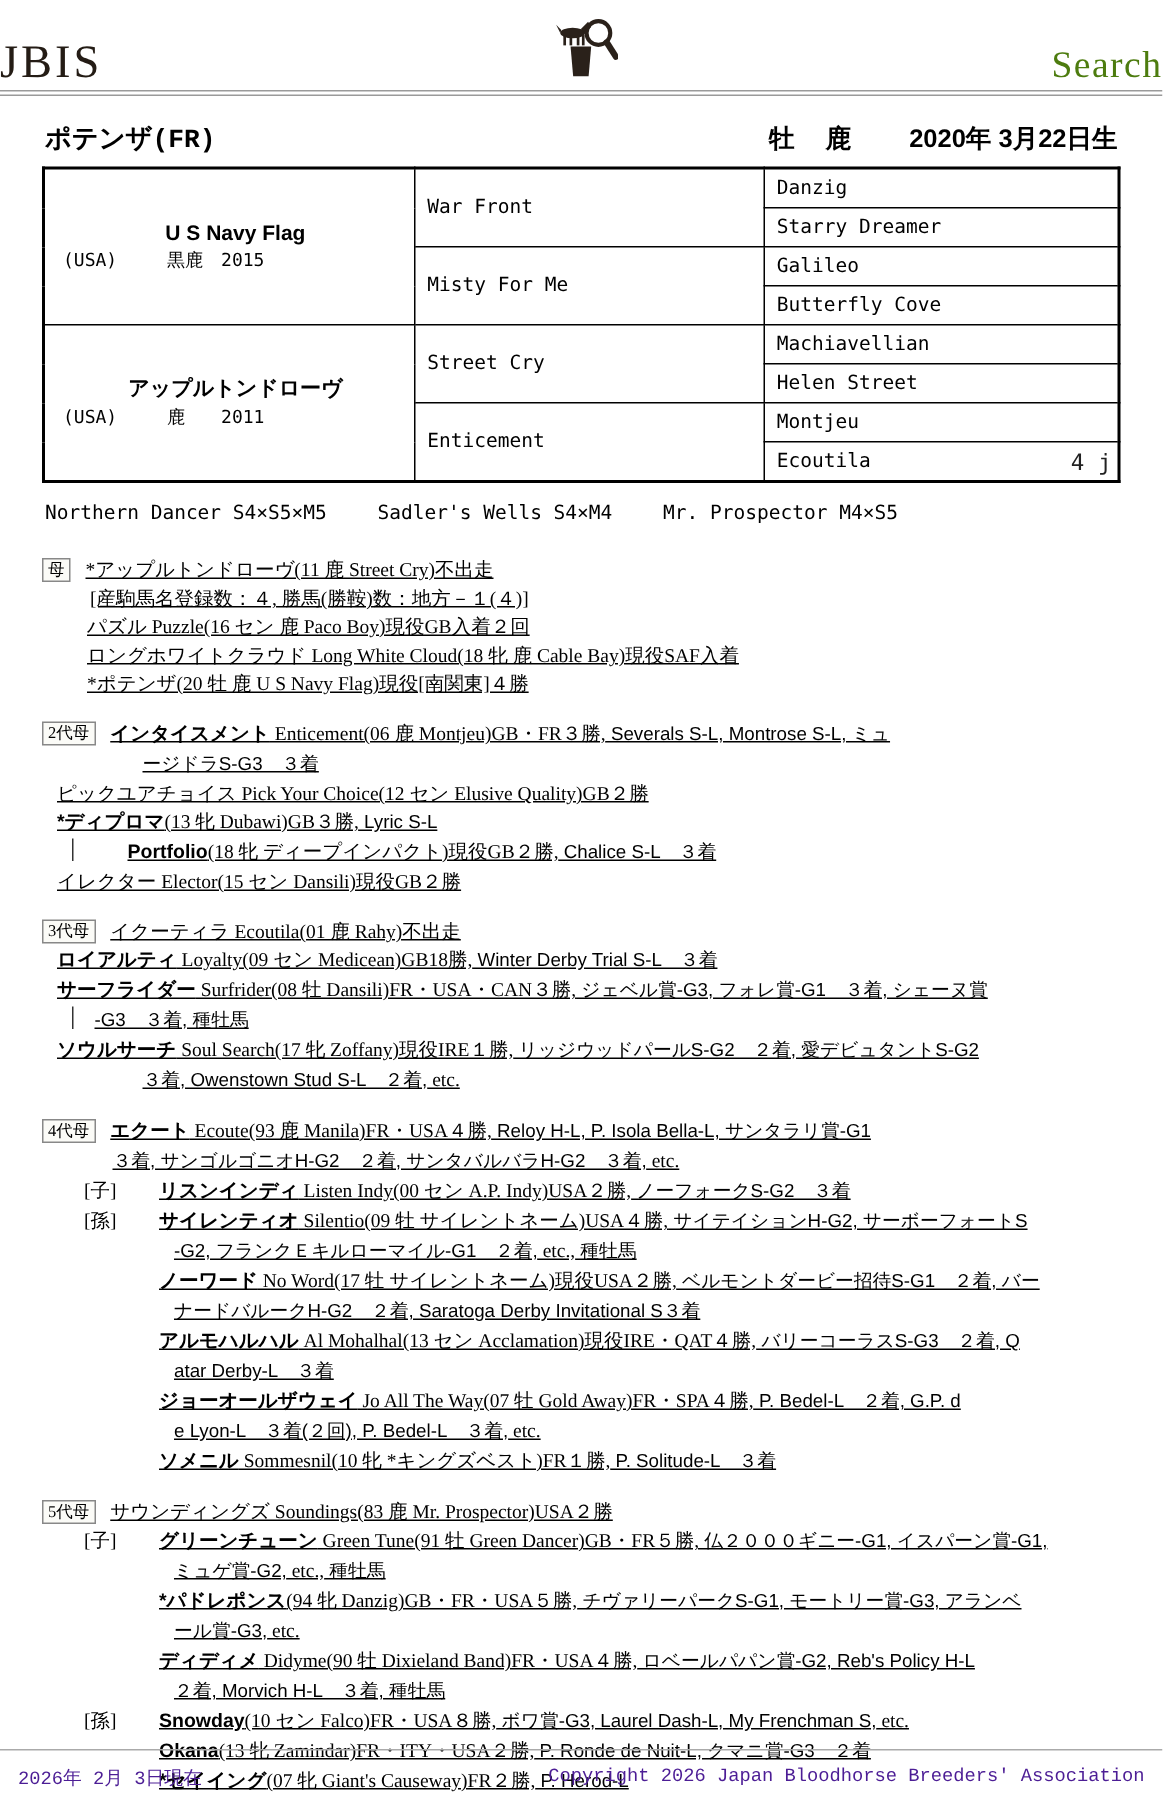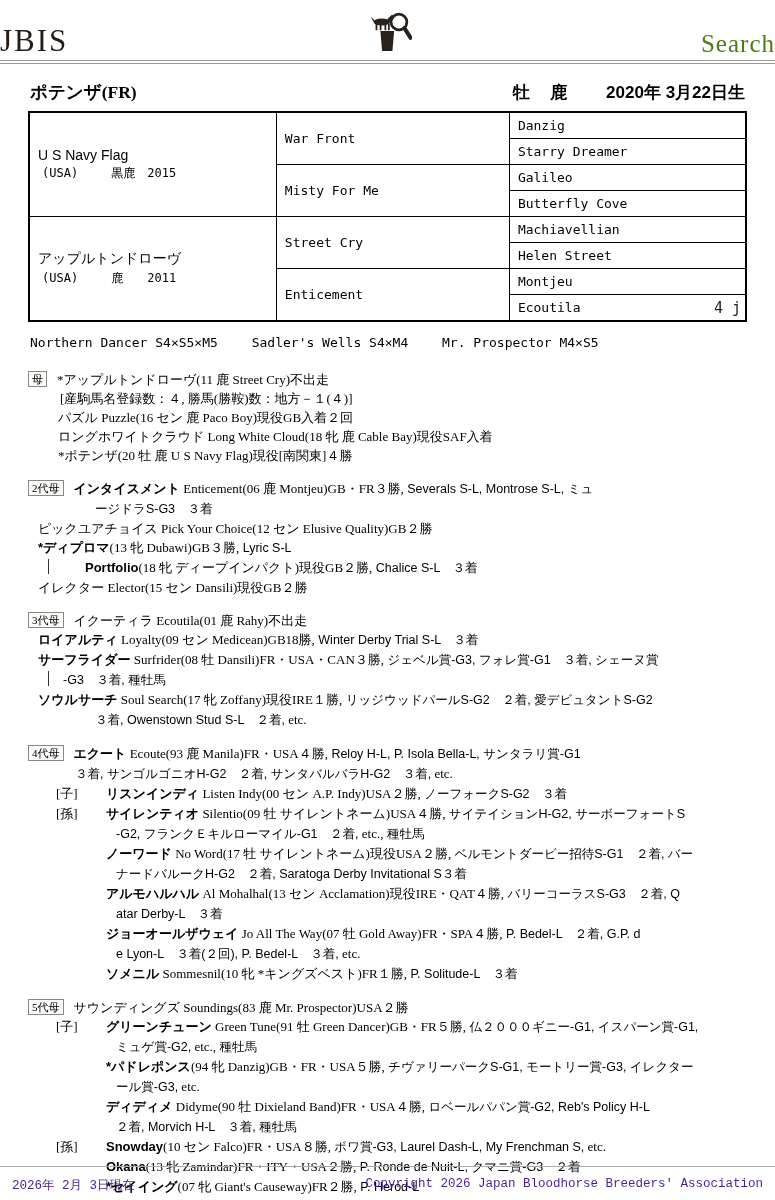--- a/index.html
+++ b/index.html
@@ -10,40 +10,40 @@
   }
   
   .logo-bar{display:flex;align-items:flex-end;justify-content:space-between;padding-top:8px;height:48px;}
   .logo-brand{font-size:31px;letter-spacing:2px;color:#241c15;line-height:1;}
   .logo-suffix{font-size:25px;letter-spacing:1px;color:#4d7c0f;line-height:1;margin-left:-6px;}
   .logo-icon{width:44px;height:46px;margin:0 -2px 0 2px;}
   .double-rule{margin-top:4px;height:2px;border-top:1px solid #9a9a9a;border-bottom:1px solid #9a9a9a;}
   
   .content{padding:0 28px;}
   .title-row{display:flex;justify-content:space-between;align-items:baseline;margin:16px 2px 7px 2px;}
-  .horse-name{font-family:Liberation Serif, serif;font-weight:bold;font-size:17.5px;text-align:right;}
+  .horse-name{font-family:Liberation Mono, monospace;font-weight:bold;font-size:17.5px;text-align:right;}
   .title-info{font-family:"Liberation Sans","DejaVu Sans",sans-serif;font-weight:bold;font-size:17px;}
   .title-info .sex{margin-right:16px;}
   .title-info .coat{margin-right:34px;}
   
   table.pedigree{width:100%;border-collapse:collapse;border:2px solid #000;table-layout:fixed;}
   table.pedigree td{border:1px solid #000;height:25px;padding:0 0 0 8px;vertical-align:middle;
     font-family:"DejaVu Sans Mono","Liberation Mono",monospace;font-size:13px;}
   td.ancestor-main{vertical-align:middle;}
-  .p-name{font-family:"Liberation Sans","DejaVu Sans",sans-serif;font-weight:normal;font-size:14px;}
+  .p-name{font-family:"Liberation Sans","DejaVu Sans",sans-serif;font-weight:bold;font-size:14px;text-align:center;}
   .p-detail{font-family:"DejaVu Sans Mono","Liberation Mono",monospace;font-size:12px;margin-top:2px;padding-left:4px;}
   .p-detail .coat-year{margin-left:26px;}
   .cell-flex{display:flex;align-items:center;justify-content:space-between;padding-right:4px;}
   .page-mark{font-size:15px;color:#222;}
   
   .inbreeding{margin:13px 0 0 2px;font-family:"DejaVu Sans Mono","Liberation Mono",monospace;font-size:13px;}
   .inbreeding span{margin-right:26px;}
   
   .sections{margin-top:8px;}
-  .section{margin-top:14px;}
+  .section{margin-top:14px;text-decoration:underline;}
   .section:first-child{margin-top:20px;}
   .line{font-size:13px;line-height:19px;white-space:nowrap;}
   .f-se{font-family:"Liberation Serif","DejaVu Serif",serif;}
   .f-sa{font-family:"Liberation Sans","DejaVu Sans",sans-serif;font-size:12.5px;}
   .f-b{font-family:"Liberation Sans","DejaVu Sans",sans-serif;font-weight:bold;font-size:13px;margin-top:32px;}
   .tagbox{display:inline-block;font-size:11px;line-height:14px;border:1px solid #888;background:#fbfbf7;
     padding:0 3px;margin-right:10px;vertical-align:1px;font-family:"Liberation Serif","DejaVu Serif",serif;}
   .rel-label{display:inline-block;width:50px;font-family:"Liberation Serif","DejaVu Serif",serif;}
   .bar{display:inline-block;width:1px;height:15px;background:#333;vertical-align:-2px;}
   .bar1{margin:0 36px 0 10px;}
@@ -195,21 +195,21 @@
         <div class="line lv-rn"><span class="f-b">アルモハルハル</span><span class="f-se"> Al Mohalhal(13 セン  Acclamation)現役IRE・QAT４勝,</span><span class="f-sa"> バリーコーラスS-G3　２着, Q</span></div>
         <div class="line lv-rc"><span class="f-sa">atar Derby-L　３着</span></div>
         <div class="line lv-rn"><span class="f-b">ジョーオールザウェイ</span><span class="f-se"> Jo All The Way(07 牡  Gold Away)FR・SPA４勝,</span><span class="f-sa"> P. Bedel-L　２着, G.P. d</span></div>
         <div class="line lv-rc"><span class="f-sa">e Lyon-L　３着(２回), P. Bedel-L　３着,</span><span class="f-se"> etc.</span></div>
         <div class="line lv-rn"><span class="f-b">ソメニル</span><span class="f-se"> Sommesnil(10 牝  *キングズベスト)FR１勝,</span><span class="f-sa"> P. Solitude-L　３着</span></div>
       </div>
       <div class="section">
         <div class="line lv-h"><span class="tagbox">5代母</span><span class="f-se">サウンディングズ Soundings(83 鹿  Mr. Prospector)USA２勝</span></div>
         <div class="line lv-r"><span class="rel-label">[子]</span><span class="f-b">グリーンチューン</span><span class="f-se"> Green Tune(91 牡  Green Dancer)GB・FR５勝,</span><span class="f-sa"> 仏２０００ギニー-G1, イスパーン賞-G1,</span></div>
         <div class="line lv-rc"><span class="f-sa">ミュゲ賞-G2,</span><span class="f-se"> etc.,</span><span class="f-sa"> 種牡馬</span></div>
-        <div class="line lv-rn"><span class="f-b">*パドレポンス</span><span class="f-se">(94 牝  Danzig)GB・FR・USA５勝,</span><span class="f-sa"> チヴァリーパークS-G1, モートリー賞-G3, イレクター</span></div>
+        <div class="line lv-rn"><span class="f-b">*パドレポンス</span><span class="f-se">(94 牝  Danzig)GB・FR・USA５勝,</span><span class="f-sa"> チヴァリーパークS-G1, モートリー賞-G3, アランベ</span></div>
         <div class="line lv-rc"><span class="f-sa">ール賞-G3,</span><span class="f-se"> etc.</span></div>
         <div class="line lv-rn"><span class="f-b">ディディメ</span><span class="f-se"> Didyme(90 牡  Dixieland Band)FR・USA４勝,</span><span class="f-sa"> ロベールパパン賞-G2, Reb's Policy H-L</span></div>
         <div class="line lv-rc"><span class="f-sa">２着, Morvich H-L　３着, 種牡馬</span></div>
         <div class="line lv-r"><span class="rel-label">[孫]</span><span class="f-b">Snowday</span><span class="f-se">(10 セン  Falco)FR・USA８勝,</span><span class="f-sa"> ボワ賞-G3, Laurel Dash-L, My Frenchman S,</span><span class="f-se"> etc.</span></div>
         <div class="line lv-rn"><span class="f-b">Okana</span><span class="f-se">(13 牝  Zamindar)FR・ITY・USA２勝,</span><span class="f-sa"> P. Ronde de Nuit-L, クマニ賞-G3　２着</span></div>
         <div class="line lv-rn"><span class="f-b">*セイイング</span><span class="f-se">(07 牝  Giant's Causeway)FR２勝,</span><span class="f-sa"> P. Herod-L</span></div>
         <div class="line lv-rn"><span class="f-b">Sonnerie</span><span class="f-se">(12 牝  More Than Ready)FR２勝,</span></div>
       </div>
     </div>
 

